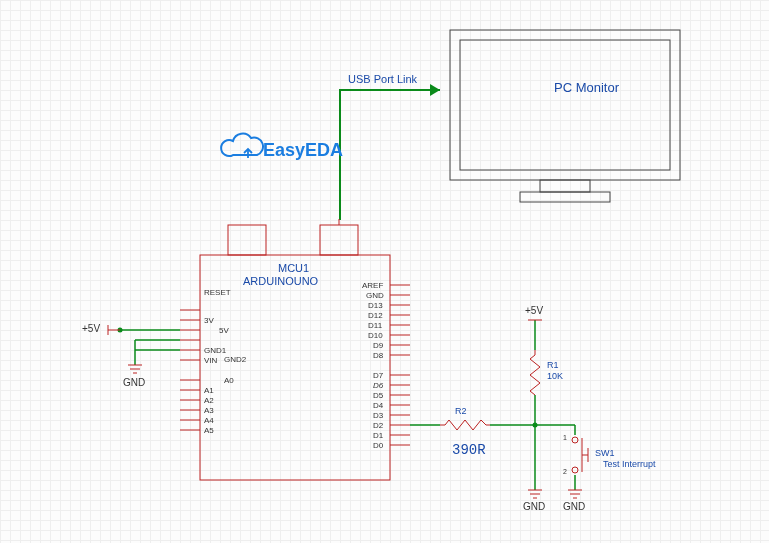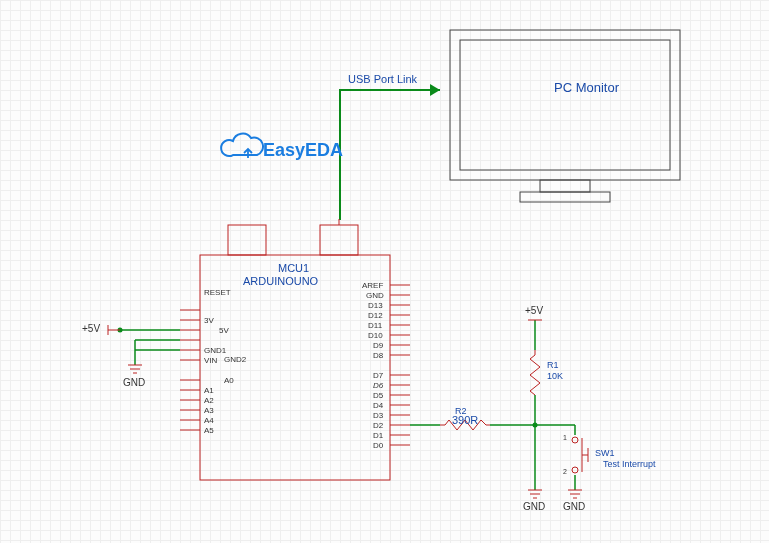--- a/index.html
+++ b/index.html
@@ -207,19 +207,19 @@
 <div class="abs net-label" style="left:82px; top:323px;">+5V</div>
 <div class="abs net-label" style="left:123px; top:377px;">GND</div>
 <div class="abs net-label" style="left:525px; top:305px;">+5V</div>
 <div class="abs net-label" style="left:523px; top:501px;">GND</div>
 <div class="abs net-label" style="left:563px; top:501px;">GND</div>
 
 <div class="abs pin-label" style="left:547px; top:360px; color:#1a4aa8; font-size:9px;">R1</div>
 <div class="abs pin-label" style="left:547px; top:371px; color:#1a4aa8; font-size:9px;">10K</div>
 
 <div class="abs pin-label" style="left:455px; top:406px; color:#1a4aa8; font-size:9px;">R2</div>
-<div class="abs pin-label" style="left:452px; top:414px; color:#1a4aa8; font-size:11px;">390R</div>
+<div class="abs pin-label" style="left:452px; top:442px; color:#1a4aa8; font-size:14px;font-family:Liberation Mono, monospace;">390R</div>
 
 <div class="abs pin-label" style="left:595px; top:448px; color:#1a4aa8; font-size:9px;">SW1</div>
 <div class="abs pin-label" style="left:595px; top:459px; color:#1a4aa8; font-size:9px;margin-left:8px;">Test Interrupt</div>
 
 <div class="abs pin-label" style="left:563px; top:434px; font-size:7px;">1</div>
 <div class="abs pin-label" style="left:563px; top:468px; font-size:7px;">2</div>
 
 </body></html>

